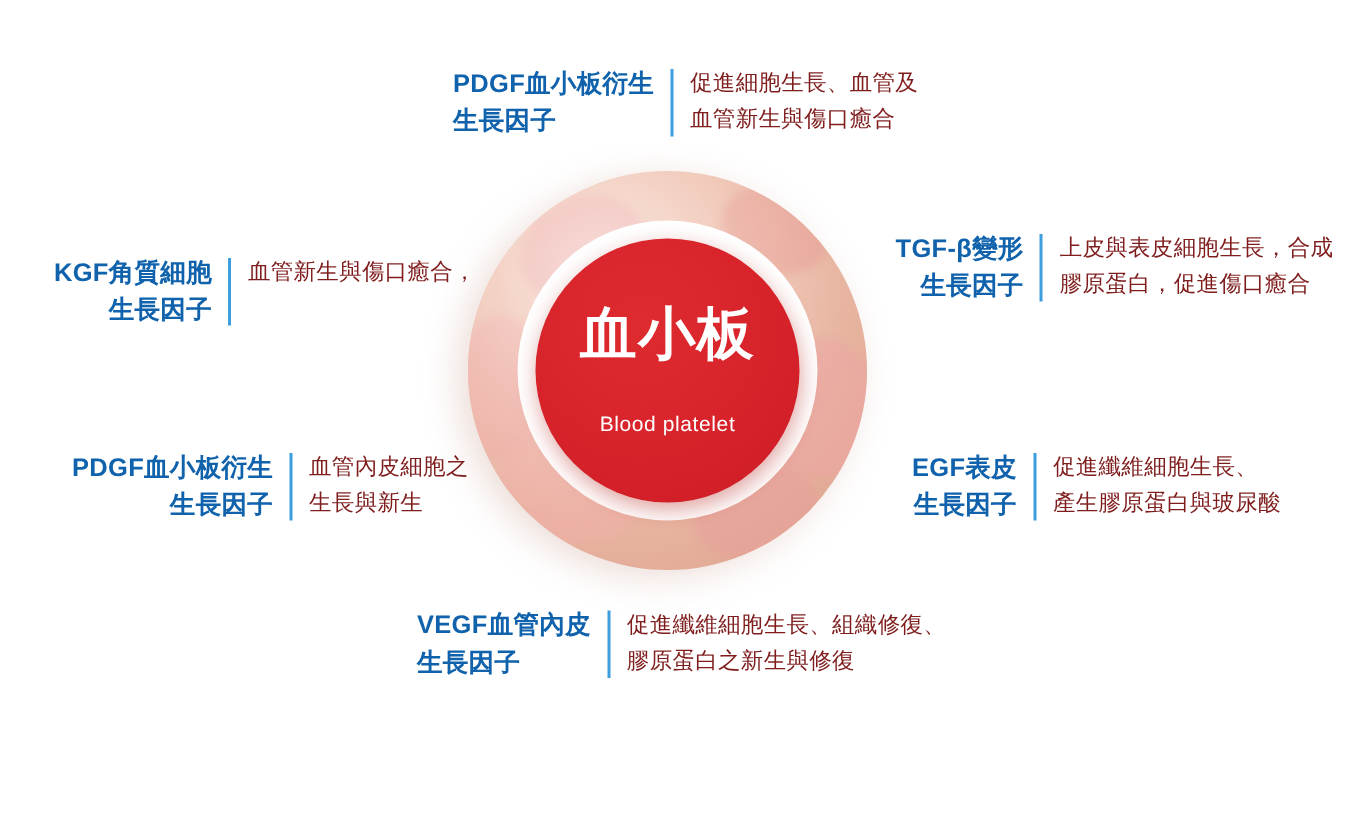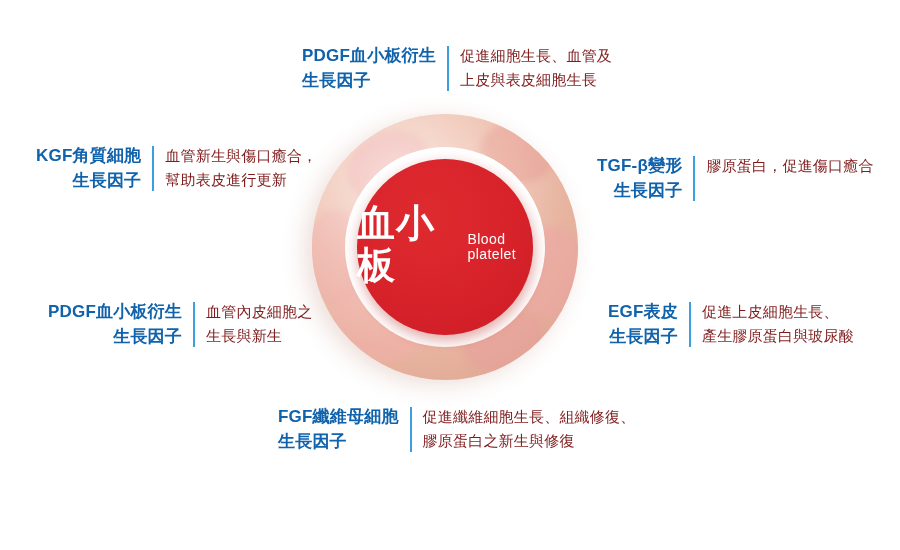--- a/index.html
+++ b/index.html
@@ -80,21 +80,21 @@
     filter: blur(7px);
     opacity: 0.45;
   }
   .red-core {
     position: absolute;
     left: 45px; top: 45px;
     width: 176px; height: 176px;
     border-radius: 50%;
     background: radial-gradient(circle at 40% 32%, #de2b2f 0%, #d7222a 55%, #cc1c25 100%);
     display: flex;
-    flex-direction: row;
+    flex-direction: column;
     align-items: center;
     justify-content: center;
     gap: 26px;
   }
   .core-title-cn {
     color: #ffffff;
     font-size: 38px;
     font-weight: 700;
     letter-spacing: 1px;
     line-height: 1.1;
@@ -139,21 +139,21 @@
     color: #7f1d1d;
     font-size: 15px;
     font-weight: 400;
     line-height: 1.62;
     letter-spacing: 0.2px;
     white-space: nowrap;
   }
 
   
   #callout-pdgf { left: 302px; top: 44px; justify-content: flex-end; }
-  #callout-kgf  { left: 36px;  top: 144px; }
+  #callout-kgf  { left: 36px;  top: 170px; }
   #callout-tgfb { left: 597px; top: 154px; justify-content: space-between; }
   #callout-vegf { left: 48px;  top: 300px; }
   #callout-egf  { left: 608px; top: 300px; }
   #callout-fgf  { left: 278px; top: 405px; }
 </style>
 </head>
 <body>
 
 <div id="stage">
 
@@ -177,43 +177,43 @@
   </div>
 
   <div class="callout" id="callout-pdgf">
     <div class="callout-title">
       <div>PDGF血小板衍生</div>
       <div>生長因子</div>
     </div>
     <div class="callout-divider"></div>
     <div class="callout-desc">
       <div>促進細胞生長、血管及</div>
-      <div>上皮與表皮細胞生長</div>
+      <div>血管新生與傷口癒合</div>
     </div>
   </div>
 
   <div class="callout align-right" id="callout-kgf">
     <div class="callout-title">
       <div>KGF角質細胞</div>
       <div>生長因子</div>
     </div>
     <div class="callout-divider"></div>
     <div class="callout-desc">
       <div>血管新生與傷口癒合，</div>
-      <div>幫助表皮進行更新</div>
     </div>
   </div>
 
   <div class="callout align-right" id="callout-tgfb">
     <div class="callout-title">
       <div>TGF-β變形</div>
       <div>生長因子</div>
     </div>
     <div class="callout-divider"></div>
     <div class="callout-desc">
+      <div>上皮與表皮細胞生長，合成</div>
       <div>膠原蛋白，促進傷口癒合</div>
     </div>
   </div>
 
   <div class="callout align-right" id="callout-vegf">
     <div class="callout-title">
       <div>PDGF血小板衍生</div>
       <div>生長因子</div>
     </div>
     <div class="callout-divider"></div>
@@ -223,28 +223,28 @@
     </div>
   </div>
 
   <div class="callout align-right" id="callout-egf">
     <div class="callout-title">
       <div>EGF表皮</div>
       <div>生長因子</div>
     </div>
     <div class="callout-divider"></div>
     <div class="callout-desc">
-      <div>促進上皮細胞生長、</div>
+      <div>促進纖維細胞生長、</div>
       <div>產生膠原蛋白與玻尿酸</div>
     </div>
   </div>
 
   <div class="callout" id="callout-fgf">
     <div class="callout-title">
-      <div>FGF纖維母細胞</div>
+      <div>VEGF血管內皮</div>
       <div>生長因子</div>
     </div>
     <div class="callout-divider"></div>
     <div class="callout-desc">
       <div>促進纖維細胞生長、組織修復、</div>
       <div>膠原蛋白之新生與修復</div>
     </div>
   </div>
 
 </div>

